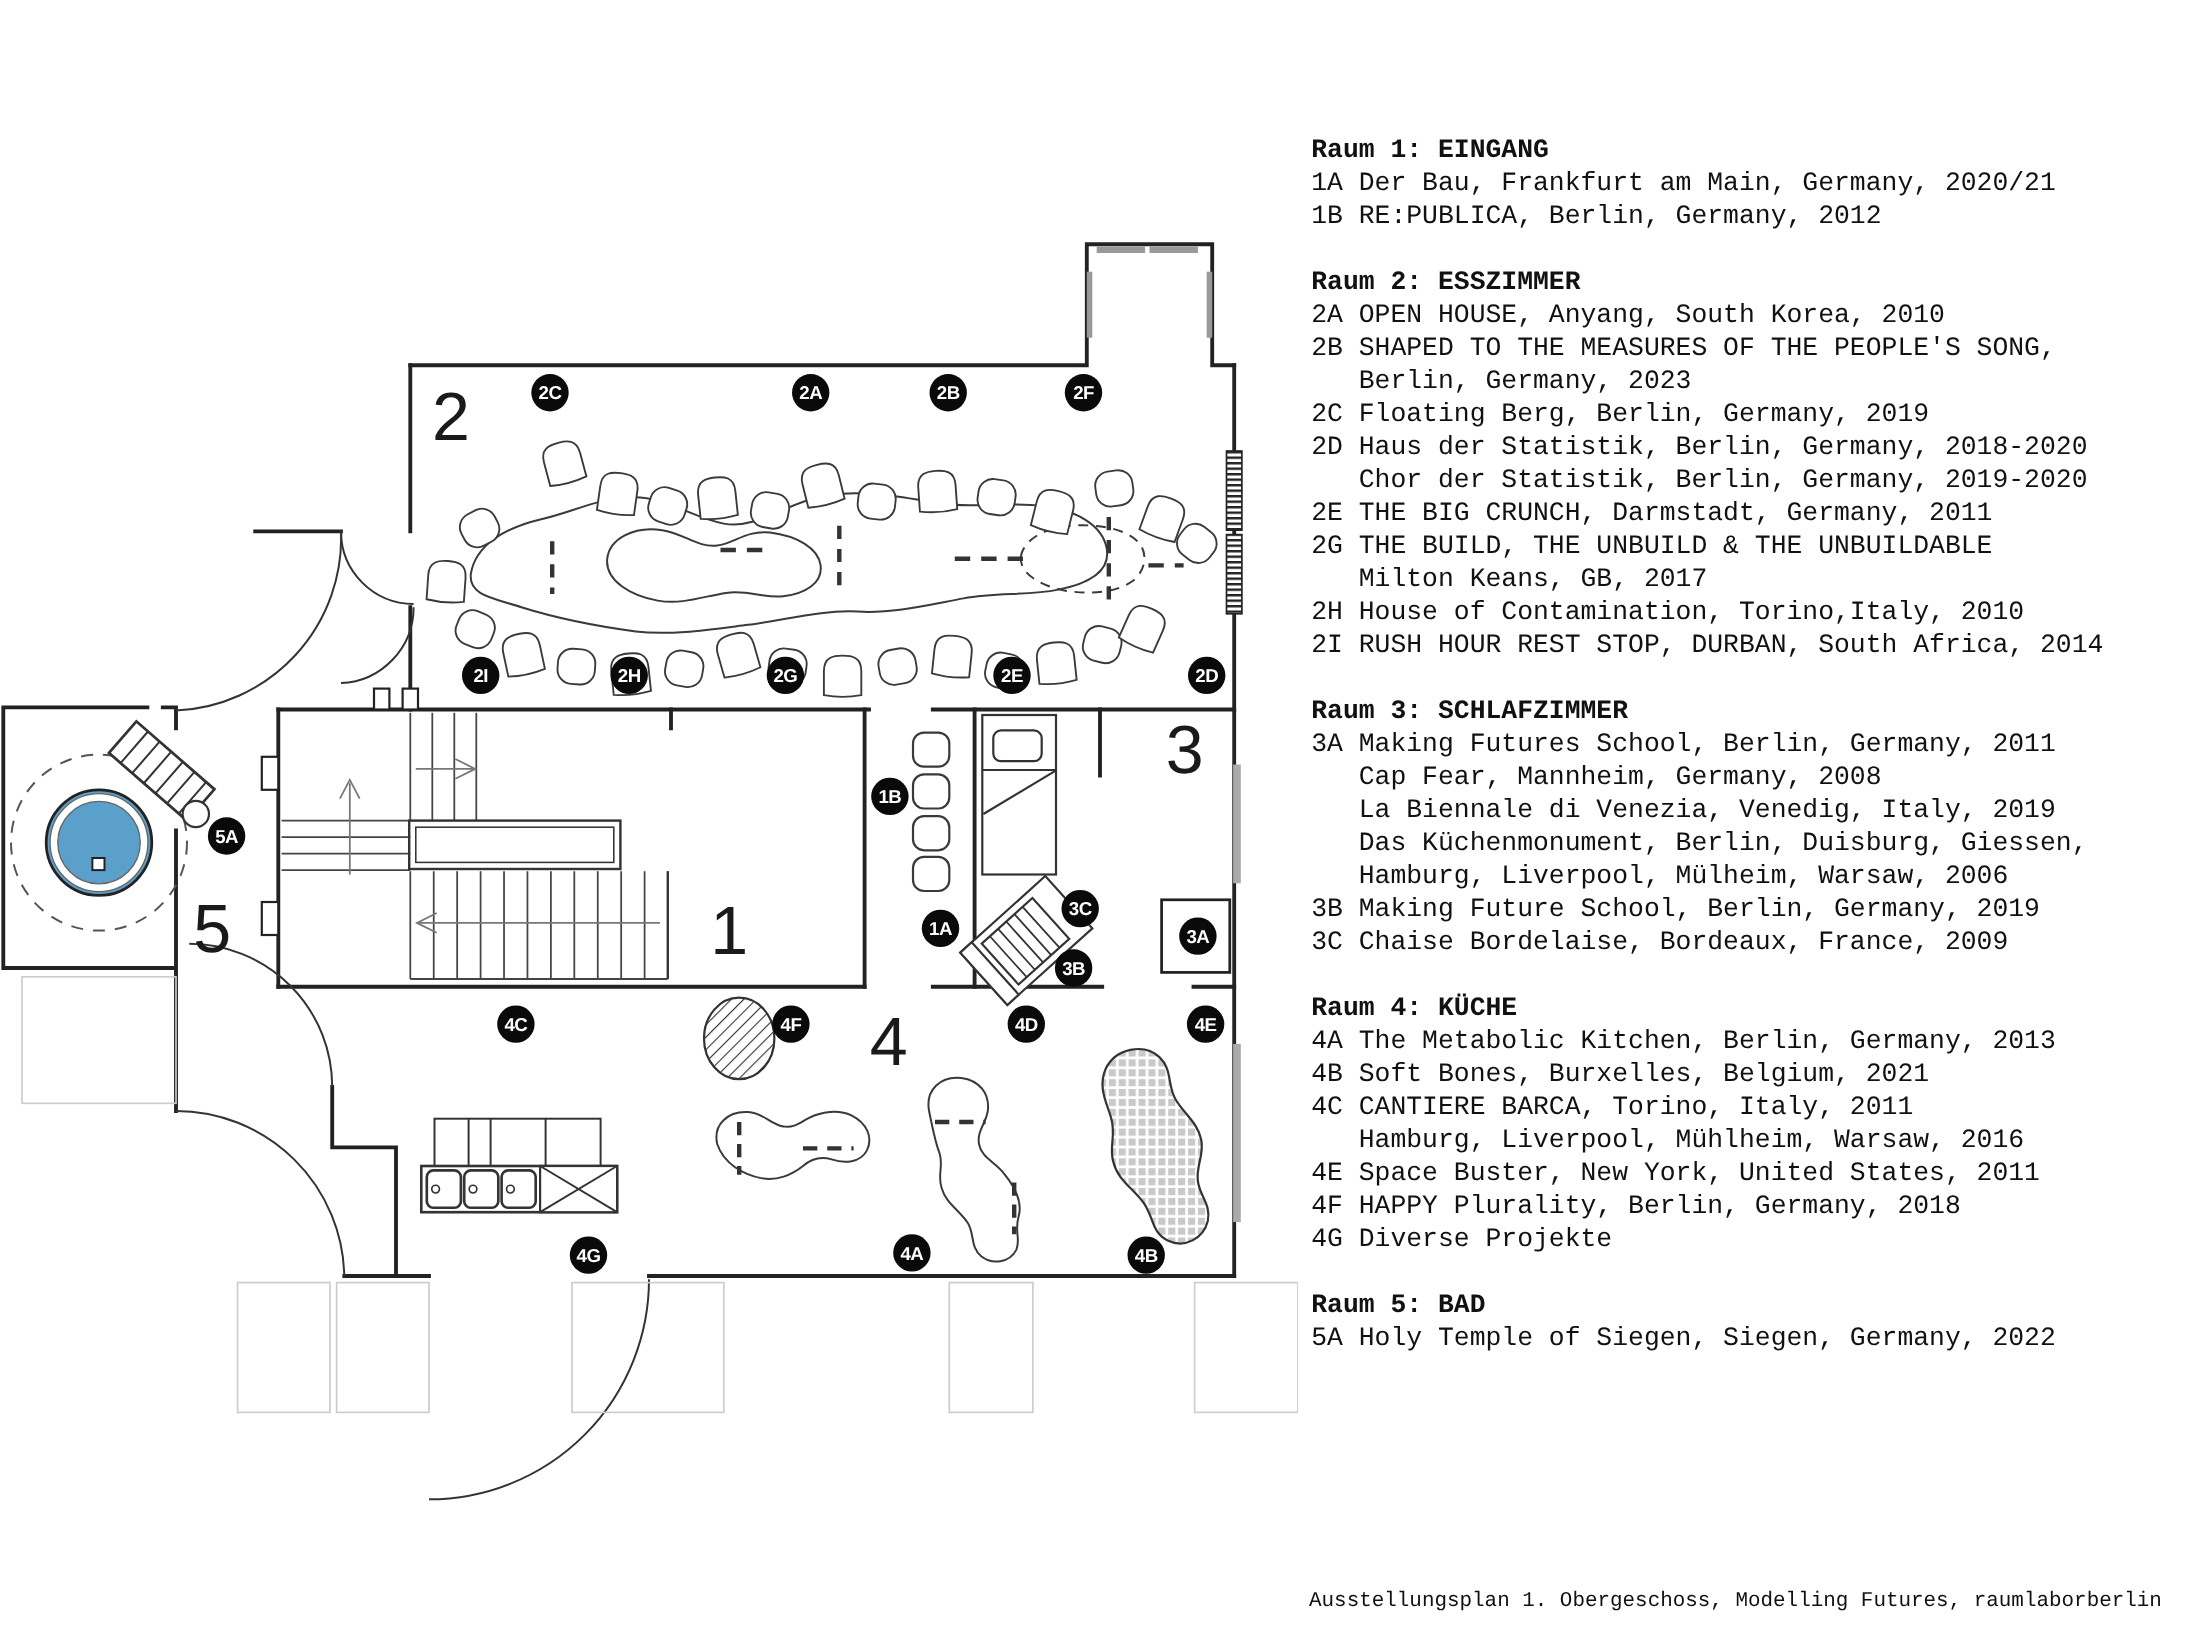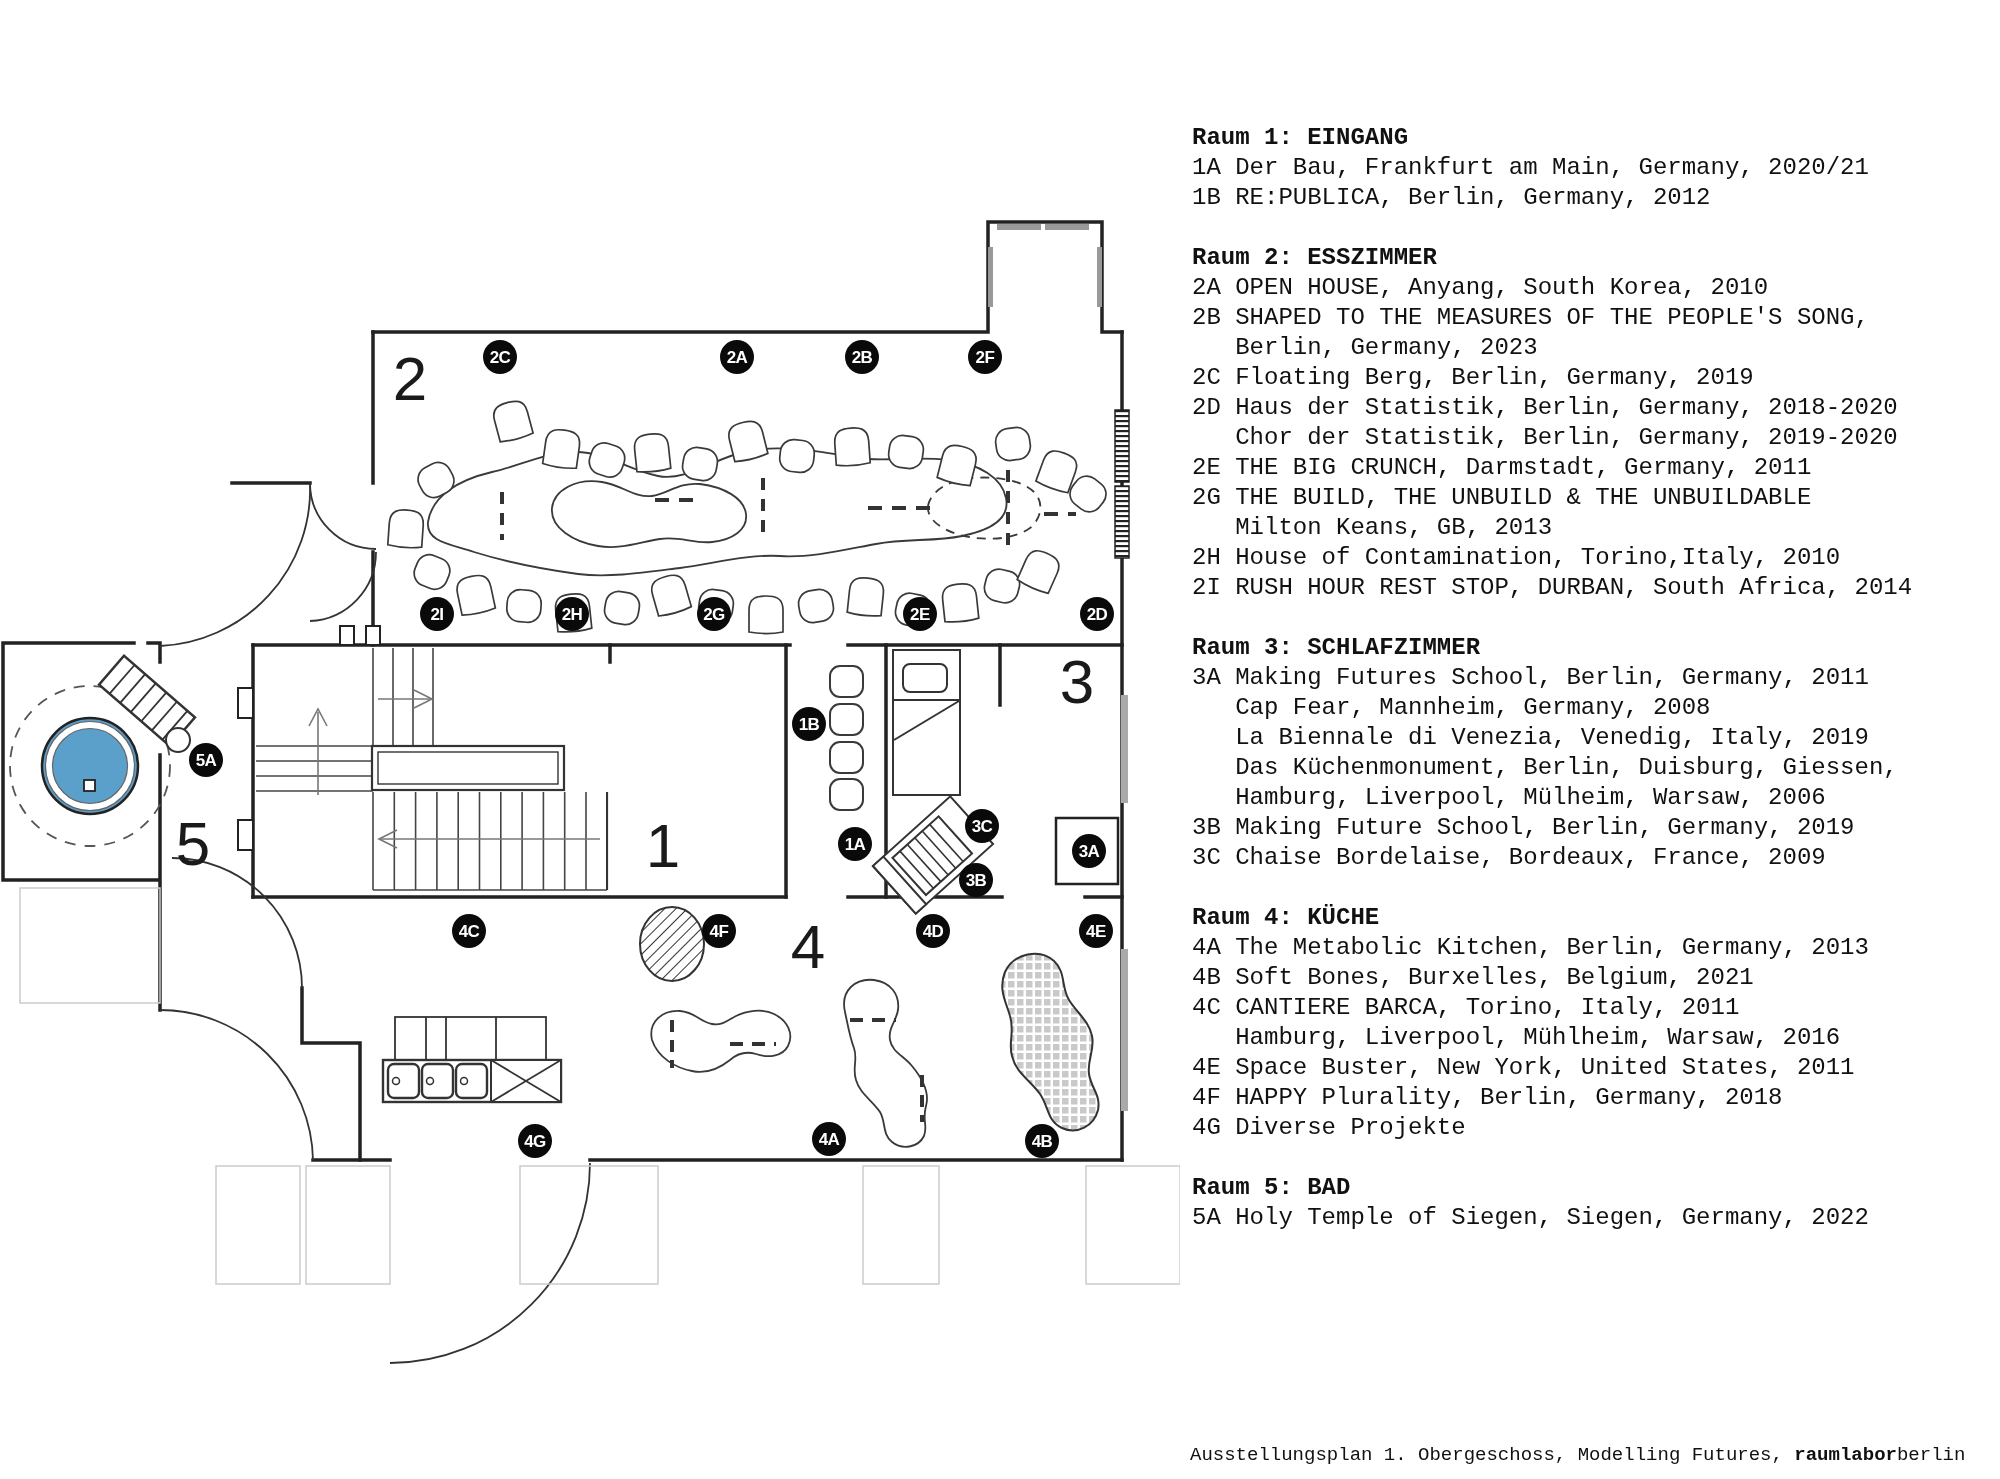--- a/index.html
+++ b/index.html
@@ -4,21 +4,21 @@
 <style>
   html,body{margin:0;padding:0;background:#fff;}
   #stage{position:relative;width:2000px;height:1479px;background:#ffffff;overflow:hidden;
          font-family:"Liberation Mono","DejaVu Sans Mono",monospace;color:#111;}
   #plan-svg{position:absolute;left:0;top:0;}
   #legend{position:absolute;left:1192px;top:123px;font-size:24px;line-height:30px;}
   .sec{margin:0 0 30px 0;}
   .sec .hd{font-weight:bold;height:30px;white-space:pre;}
   .sec .ln{height:30px;white-space:pre;}
   #caption{position:absolute;left:1190px;top:1443px;font-size:19px;line-height:24px;white-space:pre;}
-  #caption .b{font-weight:bold;}
+  #caption .b{font-weight:normal;}
   .mk-circle{fill:#0a0a0a;}
   .mk-label{fill:#ffffff;font-family:"Liberation Sans",sans-serif;font-weight:bold;font-size:17px;text-anchor:middle;letter-spacing:-0.5px;}
   .roomnum{fill:#1a1a1a;font-family:"Liberation Sans",sans-serif;font-size:62px;font-weight:400;text-anchor:middle;}
 </style>
 </head>
 <body>
 
 <div id="stage">
 
   <svg id="plan-svg" width="1180" height="1479" viewBox="0 0 1180 1479">
@@ -378,21 +378,21 @@
       <div class="sec">
         <div class="hd">Raum 2: ESSZIMMER</div>
         <div class="ln">2A OPEN HOUSE, Anyang, South Korea, 2010</div>
         <div class="ln">2B SHAPED TO THE MEASURES OF THE PEOPLE'S SONG,</div>
         <div class="ln">   Berlin, Germany, 2023</div>
         <div class="ln">2C Floating Berg, Berlin, Germany, 2019</div>
         <div class="ln">2D Haus der Statistik, Berlin, Germany, 2018-2020</div>
         <div class="ln">   Chor der Statistik, Berlin, Germany, 2019-2020</div>
         <div class="ln">2E THE BIG CRUNCH, Darmstadt, Germany, 2011</div>
         <div class="ln">2G THE BUILD, THE UNBUILD &amp; THE UNBUILDABLE</div>
-        <div class="ln">   Milton Keans, GB, 2013</div>
+        <div class="ln">   Milton Keans, GB, 2017</div>
         <div class="ln">2H House of Contamination, Torino,Italy, 2010</div>
         <div class="ln">2I RUSH HOUR REST STOP, DURBAN, South Africa, 2014</div>
       </div>
       <div class="sec">
         <div class="hd">Raum 3: SCHLAFZIMMER</div>
         <div class="ln">3A Making Futures School, Berlin, Germany, 2011</div>
         <div class="ln">   Cap Fear, Mannheim, Germany, 2008</div>
         <div class="ln">   La Biennale di Venezia, Venedig, Italy, 2019</div>
         <div class="ln">   Das Küchenmonument, Berlin, Duisburg, Giessen,</div>
         <div class="ln">   Hamburg, Liverpool, Mülheim, Warsaw, 2006</div>

